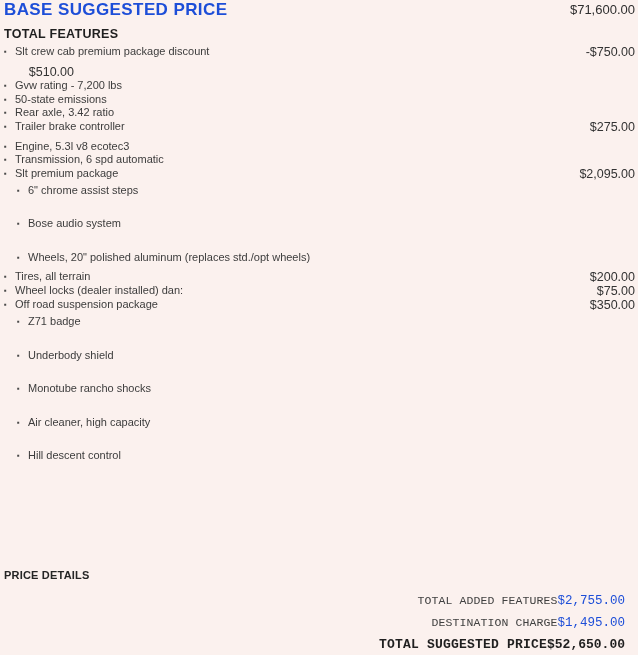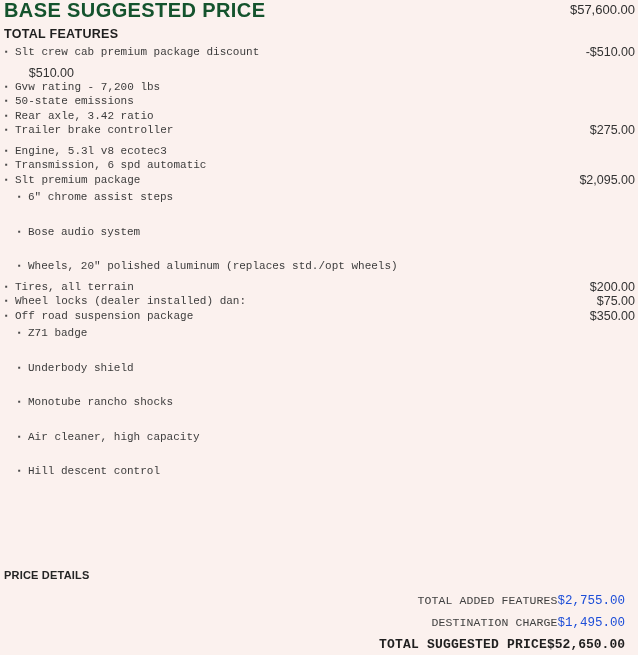--- a/index.html
+++ b/index.html
@@ -21,24 +21,24 @@
   }
 
   
   .header-row {
     display: flex;
     justify-content: space-between;
     align-items: flex-start;
     padding: 2px 3px 0 4px;
   }
   .base-label {
-    font-size: 20px;
+    font-size: 17px;
     font-weight: bold;
     letter-spacing: 0.4px;
-    color: #14532d;
+    color: #1d4ed8;
     line-height: 16px;
   }
   .base-value {
     font-size: 13px;
     color: #2e2e2e;
     line-height: 16px;
   }
 
   
   .section-heading {
@@ -60,21 +60,21 @@
   }
   .feat-row.level1 { padding-left: 13px; margin-top: 20px; }
   .feat-row.gap.level0 { margin-top: 6px; }
   .feat-row.gap.level1 { margin-top: 3px; }
   .feat-text {
     font-size: 11px;
     color: #3c3c3c;
     line-height: 13.5px;
     max-width: 528px;
   }
-  .feat-line { display: block; font-family: Liberation Mono, monospace; }
+  .feat-line { display: block; }
   .bullet {
     display: inline-block;
     font-size: 8px;
     color: #4a4a4a;
     margin-right: 5px;
     vertical-align: 1px;
     width: 6px;
   }
   .feat-line.cont { padding-left: 11px; }
   .feat-price {
@@ -133,30 +133,30 @@
     color: #1f1f1f;
   }
 </style>
 </head>
 <body>
 
 <div class="page">
 
   <div class="header-row">
     <span class="base-label">BASE SUGGESTED PRICE</span>
-    <span class="base-value">$57,600.00</span>
+    <span class="base-value">$71,600.00</span>
   </div>
 
   <div class="section-heading">TOTAL FEATURES</div>
   <div class="features-list" id="features-list">
       <div class="feat-row level0">
         <div class="feat-text">
           <span class="feat-line"><span class="bullet">▪</span>Slt crew cab premium package discount</span>
         </div>
-        <div class="feat-price">-$510.00</div>
+        <div class="feat-price">-$750.00</div>
       </div>
       <div class="feat-row level0 gap">
         <div class="feat-price">$510.00</div>
       </div>
       <div class="feat-row level0">
         <div class="feat-text">
           <span class="feat-line"><span class="bullet">▪</span>Gvw rating - 7,200 lbs</span>
         </div>
       </div>
       <div class="feat-row level0">

